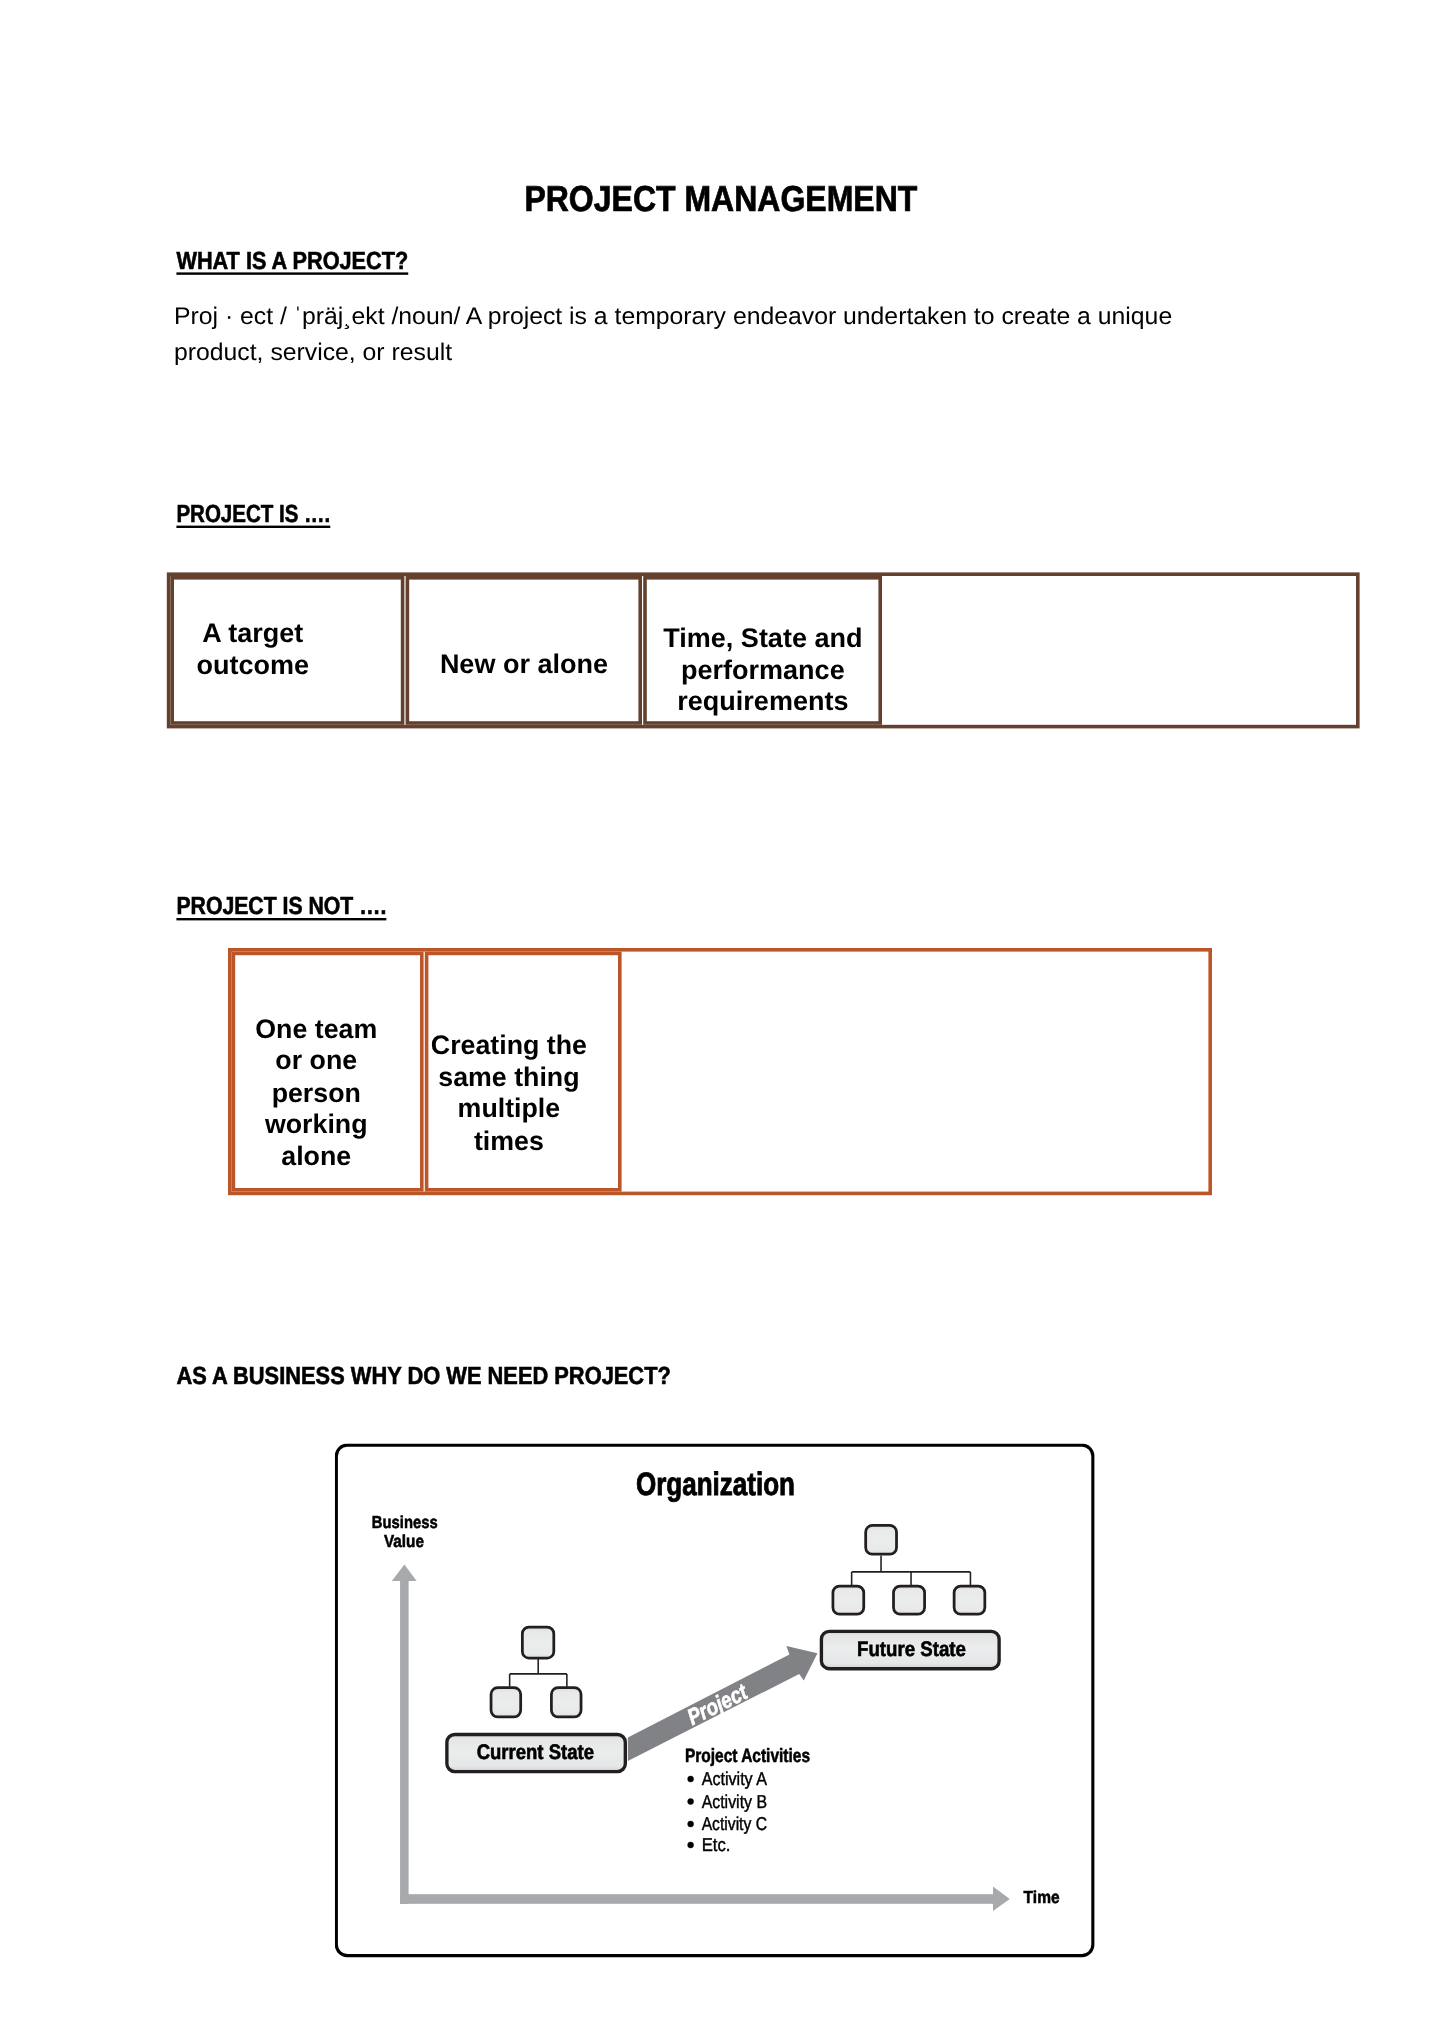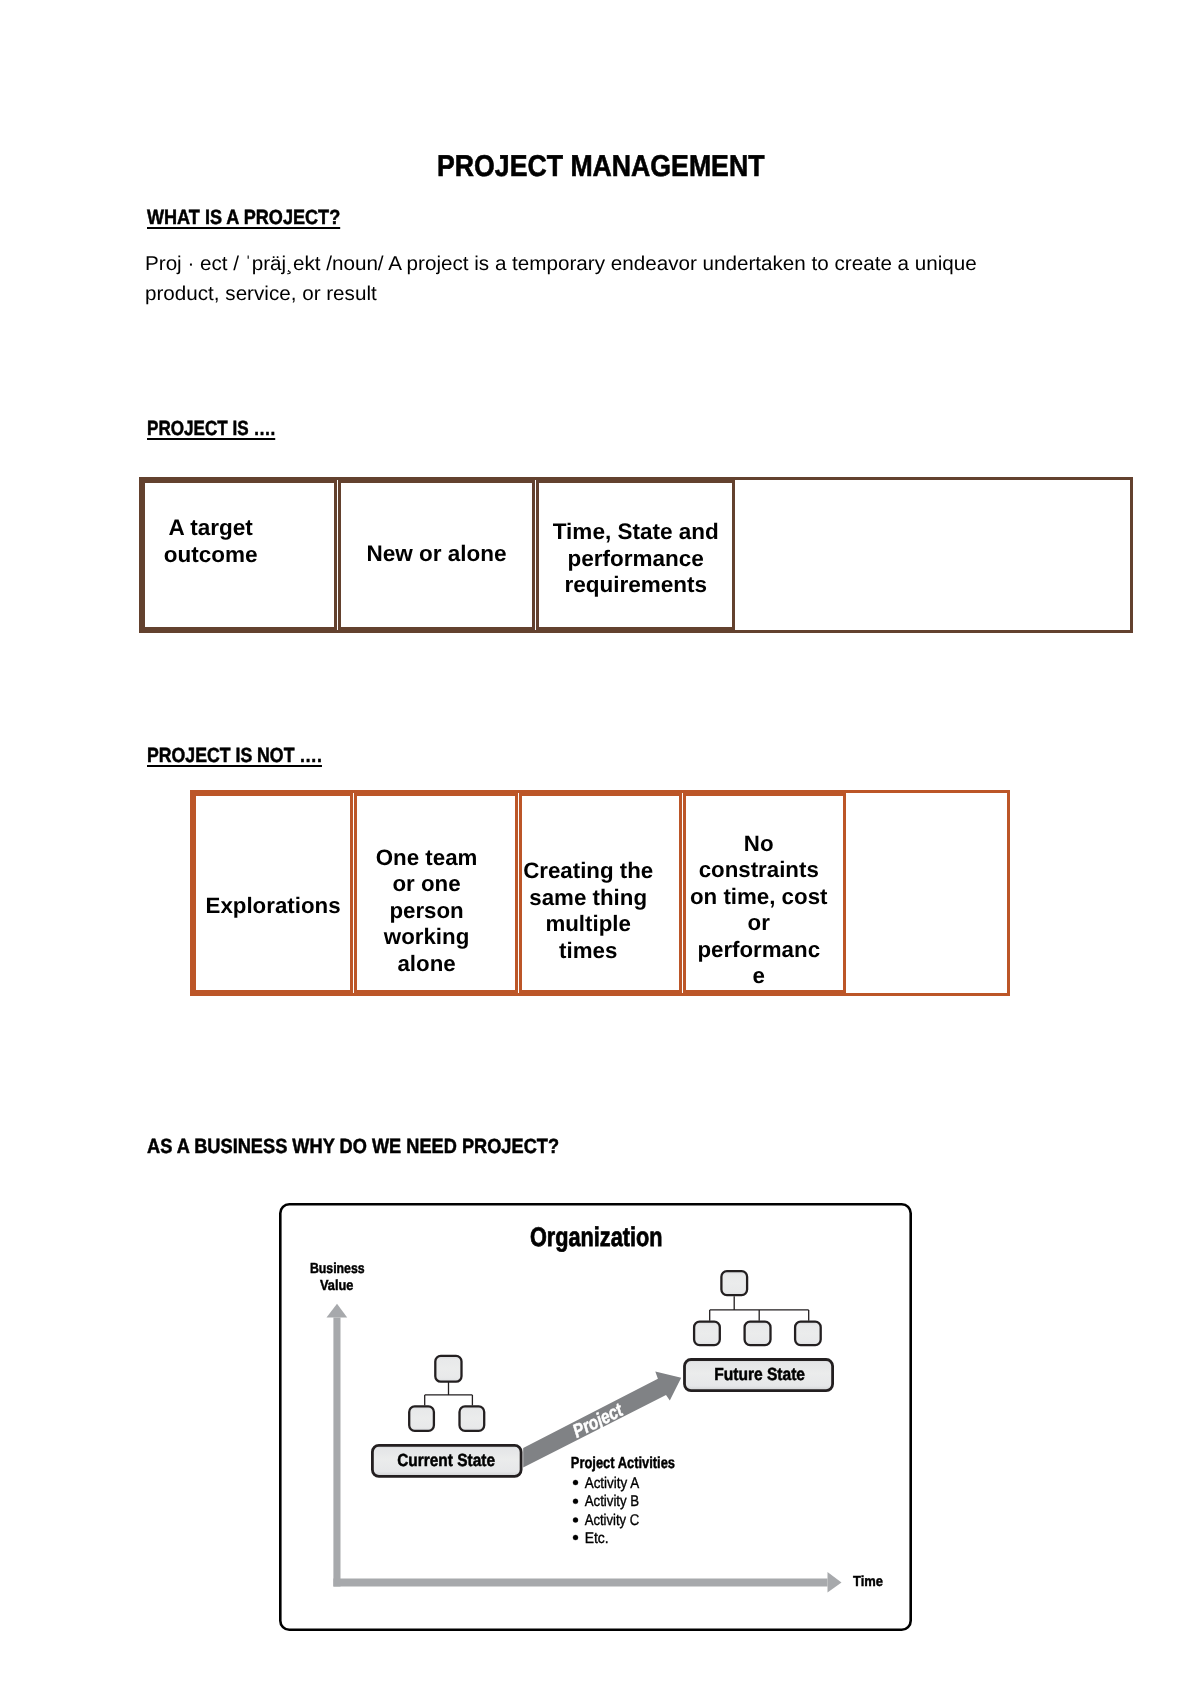--- a/index.html
+++ b/index.html
@@ -20,21 +20,21 @@
 
   .para{position:absolute;left:145.2px;font-size:20px;line-height:30px;width:900px;
         white-space:pre-line;transform:scaleX(1.032);transform-origin:left top;}
 
   
   .tbl{position:absolute;display:flex;box-sizing:border-box;background:#fff;}
   .tbl .cell{box-sizing:border-box;position:relative;flex:1 1 0;}
   .tbl .cell .txt{position:absolute;left:-40px;right:-40px;
                   text-align:center;font-weight:bold;white-space:pre-line;}
 
-  #tbl-is{left:138.65px;top:476.8px;width:994.75px;height:156px;border:3px solid #63412e;gap:1px;}
+  #tbl-is{left:138.65px;top:476.8px;width:994.75px;height:130px;border:3px solid #63412e;gap:1px;}
   #tbl-is .cell{border:3px solid #63412e;flex:0 0 auto;}
   #tbl-is .cell:nth-child(1){width:195.05px;}
   #tbl-is .cell:nth-child(2){width:197.8px;}
   #tbl-is .cell:nth-child(3){width:198.5px;}
   #tbl-is .cell:nth-child(4){width:198.1px;}
   #tbl-is .cell:nth-child(5){width:195.3px;}
   #tbl-is .txt{font-size:22.5px;line-height:26.7px;}
 
   #tbl-isnot{left:189.6px;top:790px;width:820.9px;height:205.9px;border:3px solid #bc5628;gap:1px;}
   #tbl-isnot .cell{border:3px solid #bc5628;flex:0 0 auto;}
@@ -74,42 +74,31 @@
         <div class="txt" style="top:36.05px">Time, State and
 performance
 requirements</div>
       </div>
   </div>
 
   <div class="h-under" style="top:745px;transform:scaleX(0.859)"><span class="u">PROJECT IS NOT ….</span></div>
 
   <div class="tbl" id="tbl-isnot">
     <div class="cell">
-        <div class="txt" style="top:97.42px">Explorations</div>
-      </div>
-    <div class="cell">
         <div class="txt" style="top:48.92px;margin-left:-19px">One team
 or one
 person
 working
 alone</div>
       </div>
     <div class="cell">
         <div class="txt" style="top:62.22px;margin-left:-24px">Creating the
 same thing
 multiple
 times</div>
-      </div>
-    <div class="cell">
-        <div class="txt" style="top:34.82px;margin-left:-11px">No
-constraints
-on time, cost
-or
-performanc
-e</div>
       </div>
   </div>
 
   <div class="h-under" style="top:1135.5px;transform:scaleX(0.884)"><span>AS A BUSINESS WHY DO WE NEED PROJECT?</span></div>
 
   <div id="diagram">
     <svg width="634" height="429" viewBox="0 0 634 429" xmlns="http://www.w3.org/2000/svg">
       <defs>
         <linearGradient id="boxgrad" x1="0" y1="0" x2="0" y2="1">
           <stop offset="0%" stop-color="#d6d8da"></stop>

